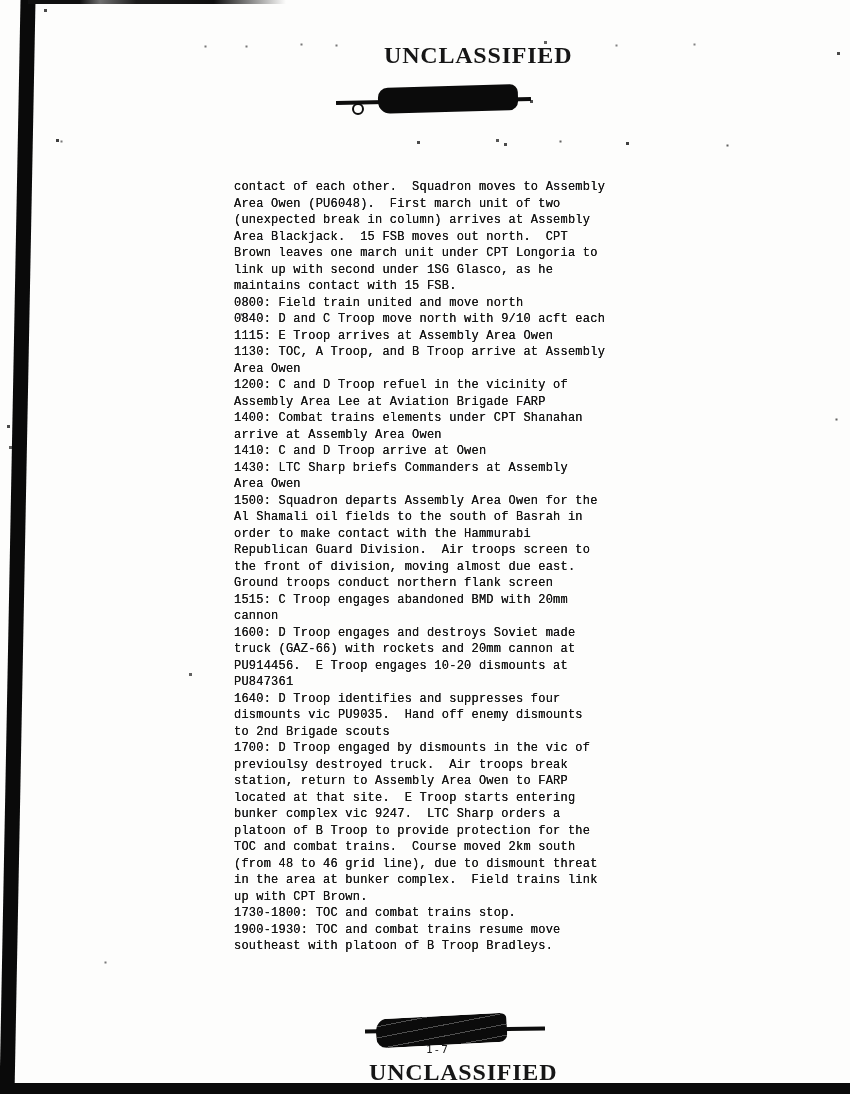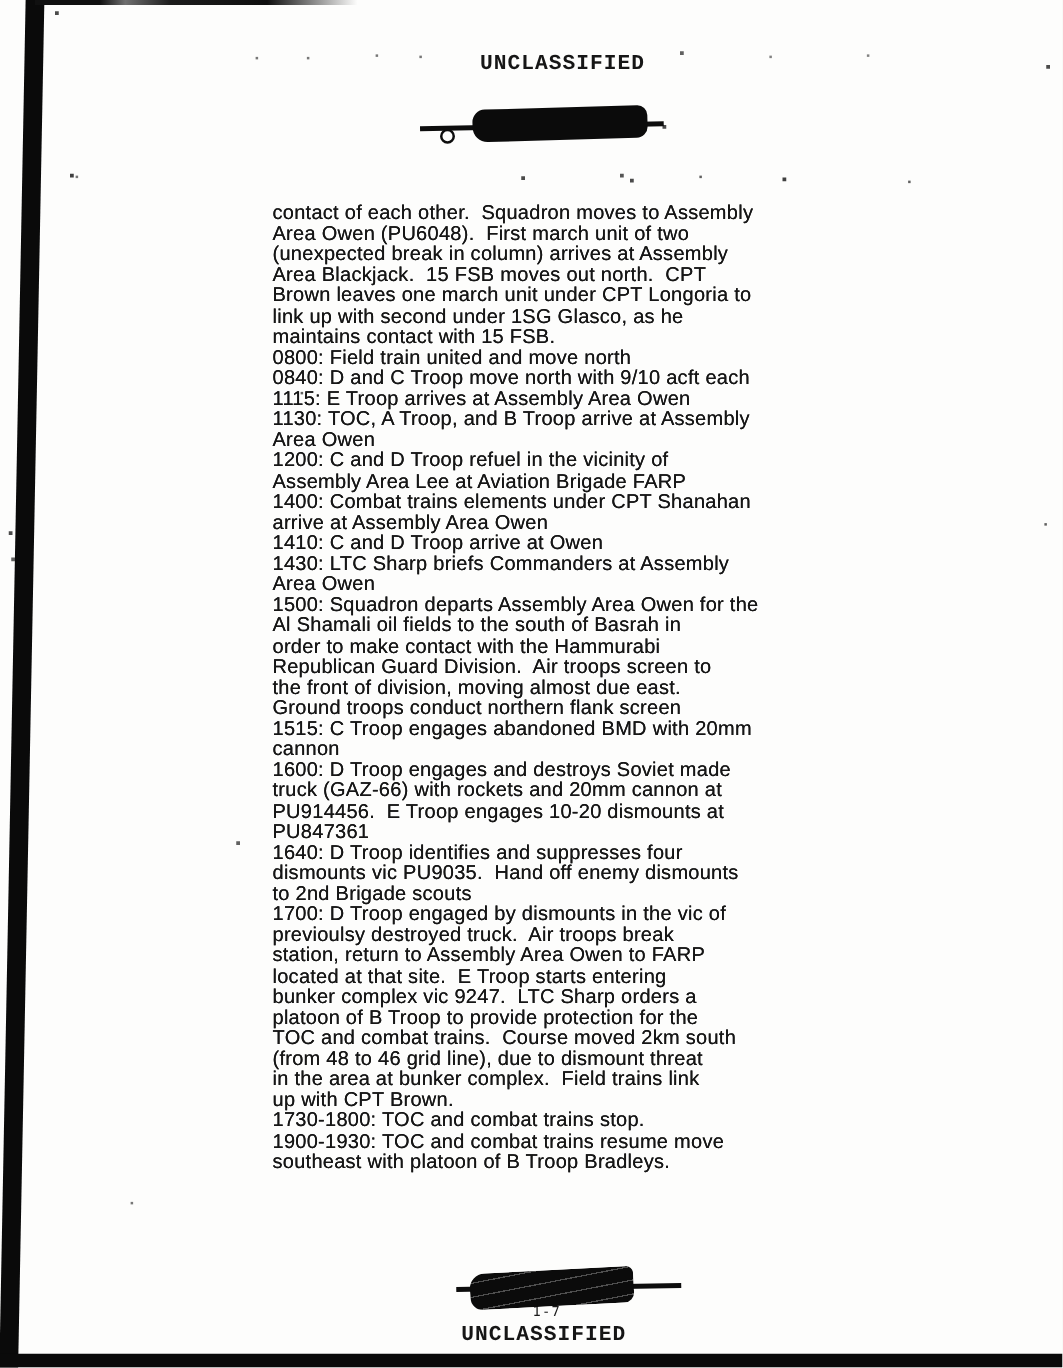--- a/index.html
+++ b/index.html
@@ -22,22 +22,22 @@
     position:absolute;left:28px;top:0;width:258px;height:4px;
     background:linear-gradient(90deg,#101010 0%,#101010 20%,#6f6f6f 28%,#1c1c1c 42%,#0f0f0f 72%,rgba(0,0,0,0) 100%);
   }
   .edge-bottom{
     position:absolute;left:0;top:1083px;width:850px;height:11px;
     background:#0a0a0a;
   }
   
   .classification{
     position:absolute;
-    font-family:Liberation Mono, monospace;
-    font-weight:bold;font-size:17px;letter-spacing:0.8px;
+    font-family:Liberation Serif, serif;
+    font-weight:bold;font-size:24px;letter-spacing:0.8px;
     color:#161616;
   }
   .classification.top{left:384px;top:42px;}
   .classification.bottom{left:369px;top:1059px;}
   
   .redaction-blob{
     position:absolute;background:#0b0b0b;z-index:3;
   }
   .redaction-blob.top{
     left:378px;top:86px;width:140px;height:26px;
@@ -54,23 +54,23 @@
     position:absolute;background:#0d0d0d;z-index:2;
   }
   .redaction-line.top{left:336px;top:99px;width:195px;height:4px;transform:rotate(-1.2deg);}
   .redaction-line.bottom{left:365px;top:1028px;width:180px;height:4px;transform:rotate(-1deg);}
   .pen-curl{
     position:absolute;left:352px;top:103px;width:8px;height:8px;
     border:2.5px solid #0d0d0d;border-radius:50%;z-index:1;background:transparent;
   }
   
   .typed{
-    position:absolute;left:218px;top:163px;margin:0;
-    font-family:Liberation Sans, sans-serif;
-    font-size:16px;line-height:16.5px;letter-spacing:0.22px;
+    position:absolute;left:218px;top:163px;margin:16px;
+    font-family:Liberation Mono, monospace;
+    font-size:12px;line-height:16.5px;letter-spacing:0.22px;
     color:#161616;white-space:pre;
     text-shadow:0 0 0.4px #161616;
   }
   .page-number{
     position:absolute;left:426px;top:1043px;z-index:1;
     font-family:"DejaVu Sans Mono","Liberation Mono",monospace;
     font-size:11px;color:#1a1a1a;letter-spacing:1px;
   }
   
   .specks{

